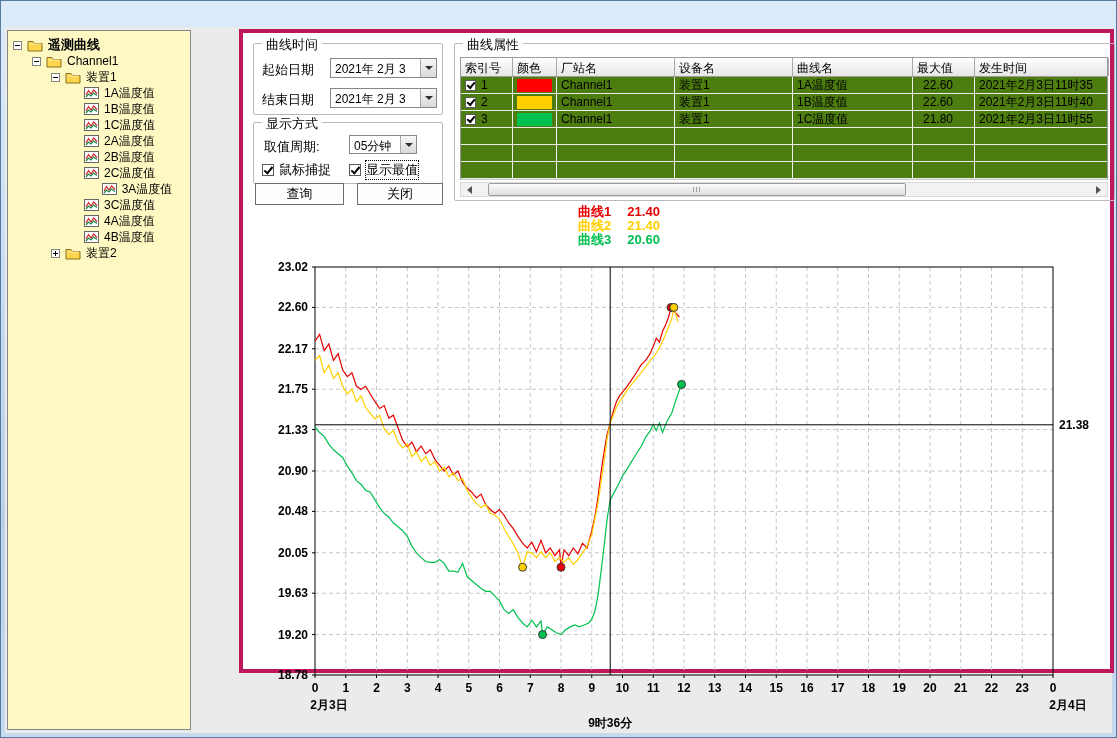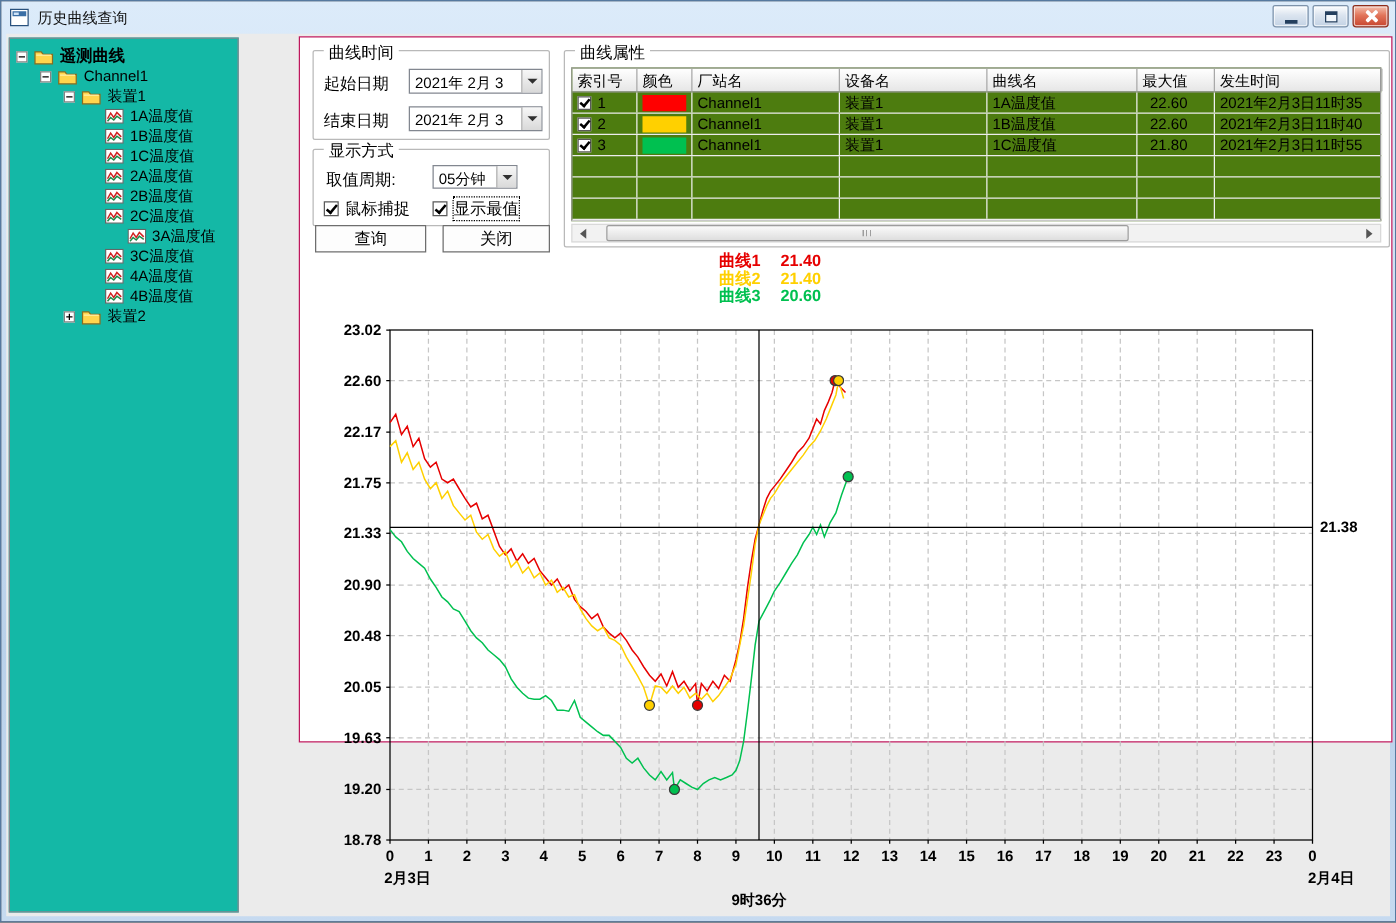--- a/index.html
+++ b/index.html
@@ -21,31 +21,31 @@
   .tbtn.close{background:linear-gradient(#f4c0ae,#e2755b 45%,#c7452f);border-color:#8e2c1a;}
   .g-min{width:10px;height:3px;background:#243f5e;margin-top:8px;}
   .g-max{width:10px;height:9px;border:1px solid #243f5e;border-top-width:3px;background:#f2f7fc;}
   .g-close{position:relative;width:12px;height:12px;}
   .g-close::before,.g-close::after{content:"";position:absolute;left:5px;top:0;width:3px;height:12px;background:#fff;border-radius:1px;}
   .g-close::before{transform:rotate(45deg);}
   .g-close::after{transform:rotate(-45deg);}
   
   .content{position:absolute;left:4px;top:26px;right:4px;bottom:4px;background:#ebebeb;}
   
-  .tree-panel{position:absolute;left:2px;top:3px;width:184px;height:700px;background:#14b8a6;
+  .tree-panel{position:absolute;left:2px;top:3px;width:184px;height:700px;background:#fef9c3;
     border:1px solid #828790;overflow:hidden;padding-top:6px;}
   .tree-row{height:16px;display:flex;align-items:center;white-space:nowrap;font-size:12px;color:#000;cursor:default;}
   .tree-row.bold .tlabel{font-weight:bold;font-size:13px;}
   .expander{width:9px;height:9px;border:1px solid #848484;background:#fff;position:relative;margin-right:5px;flex:none;}
   .expander::before{content:"";position:absolute;left:1px;right:1px;top:3px;height:1px;background:#000;}
   .expander.plus::after{content:"";position:absolute;top:1px;bottom:1px;left:3px;width:1px;background:#000;}
   .exp-spacer{width:14px;flex:none;}
   .ticon{margin-right:5px;flex:none;display:flex;}
   
-  .right-panel{position:absolute;left:234px;top:2px;width:875px;height:565px;background:#fff;border:1px solid #be185d;}
+  .right-panel{position:absolute;left:234px;top:2px;width:875px;height:644px;background:#fff;border:4px solid #be185d;}
   .groupbox{position:absolute;border:1px solid #b9b9b9;border-radius:2px;}
   .gb-title{position:absolute;top:-8px;left:8px;background:#fff;padding:0 4px;font-size:13px;color:#000;}
   .form-label{position:absolute;font-size:13px;color:#000;}
   .combo{position:absolute;display:flex;align-items:stretch;border:1px solid #828790;background:#fff;}
   .combo-text{flex:1;padding:2px 3px 0 4px;font-size:12px;white-space:nowrap;overflow:hidden;}
   .combo-btn{width:16px;background:linear-gradient(#f7f7f7,#d9d9d9);border-left:1px solid #a9a9a9;
     display:flex;align-items:center;justify-content:center;flex:none;}
   .combo-btn::after{content:"";border:4px solid transparent;border-top:4px solid #303030;margin-top:4px;}
   .checkbox{width:12px;height:12px;border:1px solid #5a5a5a;background:#fff;position:relative;flex:none;display:inline-block;vertical-align:-2px;}
   .checkbox.checked::after{content:"";position:absolute;left:1px;top:2px;width:7px;height:3px;
@@ -75,35 +75,20 @@
   .legend-row{font-size:13px;font-weight:bold;line-height:14px;}
   .legend-name{margin-right:16px;}
   
   #chart-svg{position:absolute;left:0;top:218px;}
   #chart-svg text{font-family:"Liberation Sans",sans-serif;font-weight:bold;font-size:12px;fill:#000;}
 </style>
 </head>
 <body>
 
 <div id="window">
-  <div class="titlebar">
-    <span class="app-icon"></span>
-    <span class="win-title">历史曲线查询</span>
-    <div class="tb-buttons">
-      <div class="tbtn">
-          <span class="g-min"></span>
-        </div>
-      <div class="tbtn">
-          <span class="g-max"></span>
-        </div>
-      <div class="tbtn close">
-          <span class="g-close"></span>
-        </div>
-    </div>
-  </div>
 
   <div class="content">
     <div class="tree-panel" id="tree">
         <div class="tree-row bold" style="padding-left: 5px;">
           <span class="expander"></span>
           <span class="ticon">
             <svg width="16" height="13" viewBox="0 0 16 13">
               <path d="M1 2.5h5l1.5 2H15V12H1z" fill="#ffd54d" stroke="#8a6d1f"></path>
               <path d="M2 5h12" stroke="#fff0a8"></path>
             </svg>

